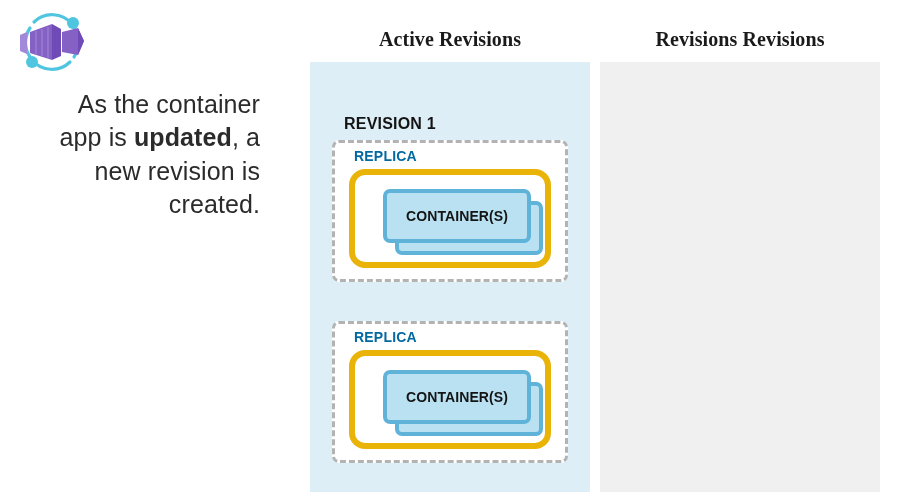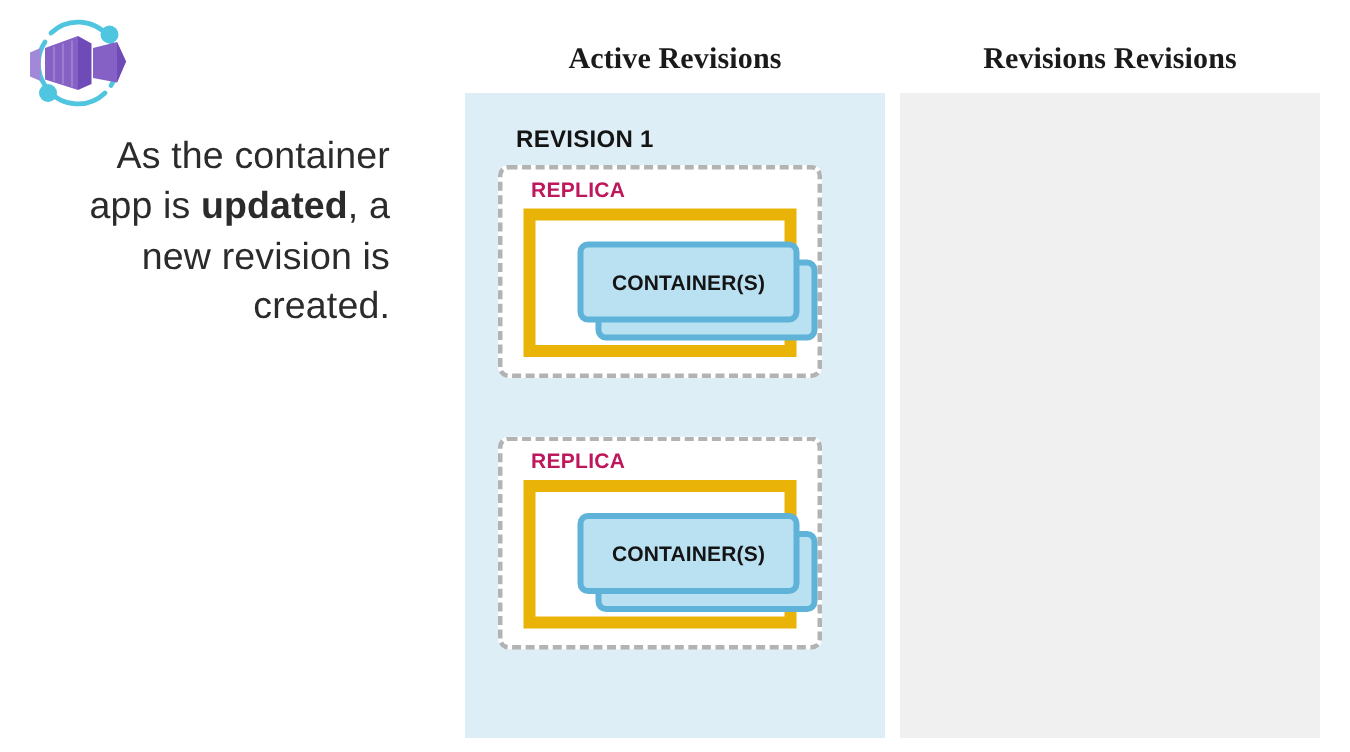--- a/index.html
+++ b/index.html
@@ -75,21 +75,22 @@
   #inactive-panel {
     left: 600px;
     width: 280px;
     background: #f0f0f0;
   }
 
   
   .revision-block {
     position: absolute;
     left: 22px;
-    width: 216px;
+    width: 236px;
+    margin-top: 30px;
   }
   #revision-1 { top: 22px; }
   #revision-2 { top: 229px; }
 
   .revision-title {
     font-size: 16px;
     font-weight: 700;
     color: #141414;
     letter-spacing: 0.2px;
     margin: 0 0 6px 12px;
@@ -106,33 +107,33 @@
     background: #ffffff;
     box-sizing: border-box;
   }
 
   .replica-label {
     position: absolute;
     left: 19px;
     top: 5px;
     font-size: 14px;
     font-weight: 700;
-    color: #be185d;
+    color: #0369a1;
     letter-spacing: 0.2px;
   }
 
   
   .replica-frame {
     position: absolute;
     left: 14px;
     top: 26px;
     right: 14px;
     bottom: 11px;
-    border: 8px solid #eab308;
-    border-radius: 0;
+    border: 6px solid #eab308;
+    border-radius: 16px;
     background: #ffffff;
     box-sizing: border-box;
   }
 
   
   .container-card {
     position: absolute;
     border: 4px solid #5fb3d9;
     border-radius: 7px;
     background: #b9e1f1;

